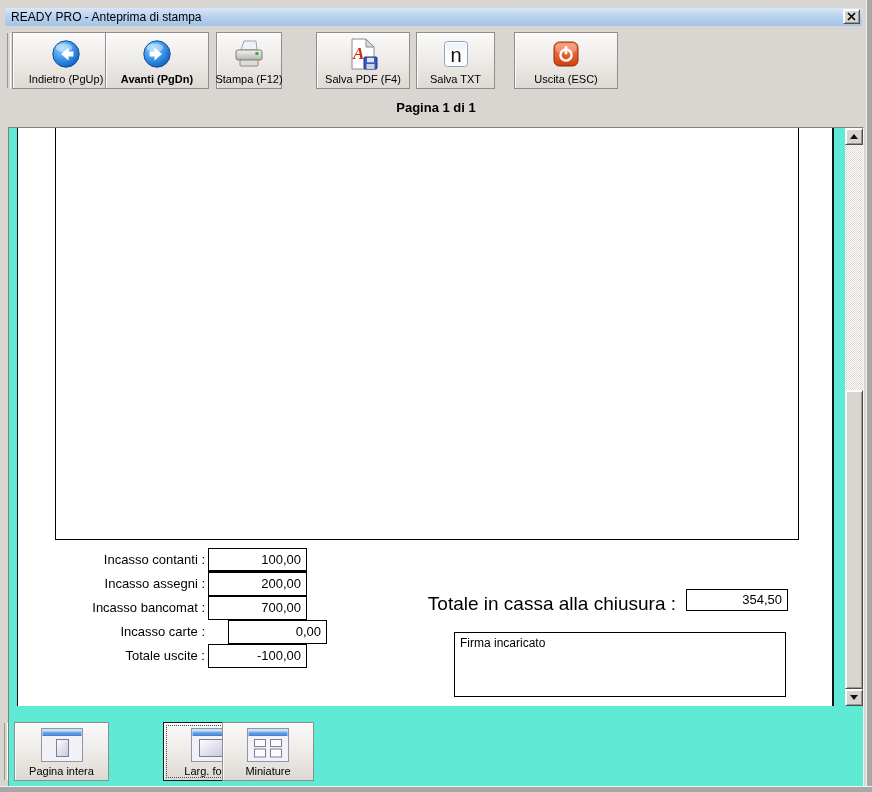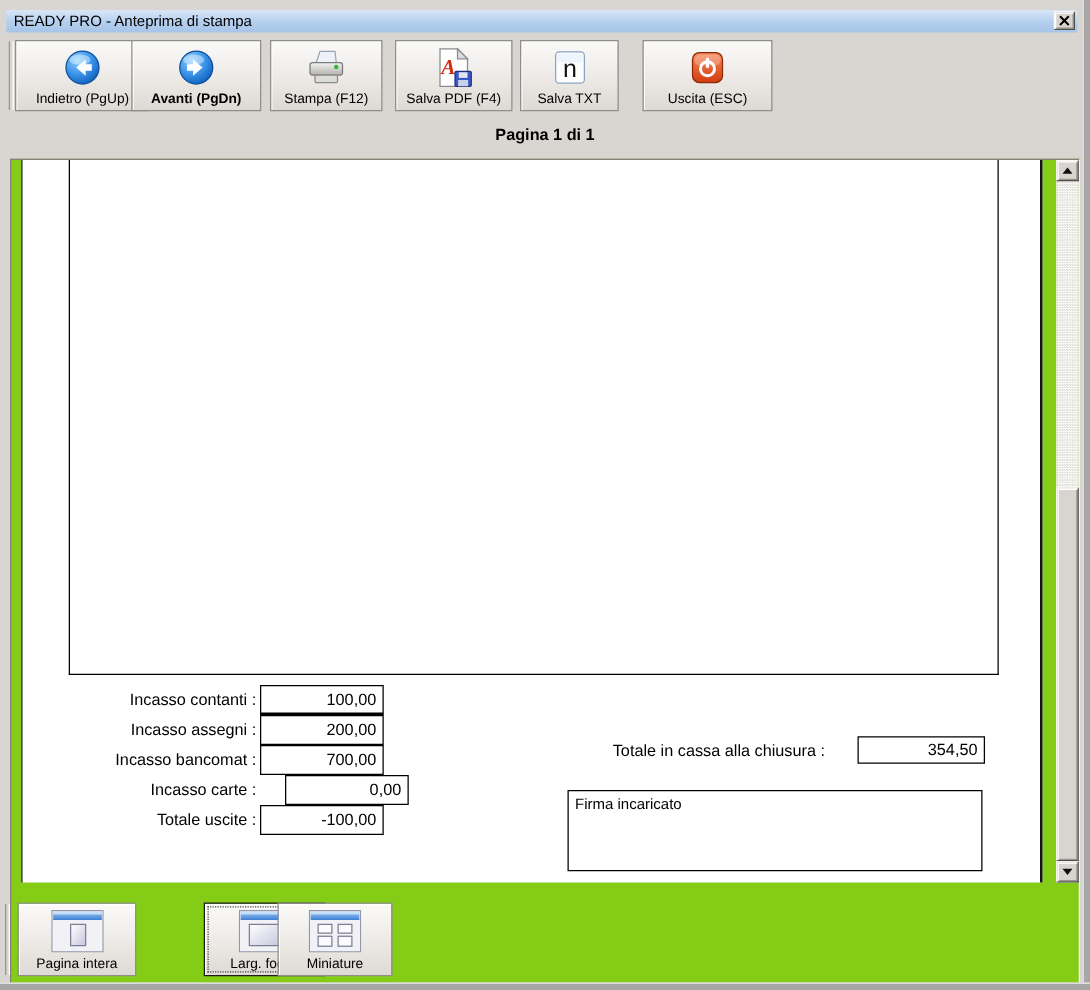--- a/index.html
+++ b/index.html
@@ -23,40 +23,40 @@
   .grip{position:absolute;width:2px;border-left:1px solid #98958f;border-right:1px solid #fdfdfc;}
   .grip-top{left:7px;top:33px;height:55px;}
   .grip-bottom{left:4px;top:723px;height:57px;}
   .tb-btn,.zb-btn{position:absolute;box-sizing:border-box;margin:0;cursor:default;
           display:flex;flex-direction:column;align-items:center;justify-content:flex-end;
           padding:2px 0 3px 0;
           background:linear-gradient(180deg,#fbfaf9 0%,#ebe8e4 60%,#ddd9d4 100%);
           border:1px solid #8f8e8c;box-shadow:inset 1px 1px 0 rgba(255,255,255,.9);
           font-family:"Liberation Sans",sans-serif;font-size:11px;color:#000;}
   .tb-btn{top:32px;height:57px;}
-  .tbb1{left:12px;width:108px;} .tbb2{left:105px;width:104px;font-weight:bold;} .tbb3{left:216px;width:90px;}
+  .tbb1{left:12px;width:108px;} .tbb2{left:105px;width:104px;font-weight:bold;} .tbb3{left:216px;width:66px;}
   .tbb4{left:316px;width:94px;} .tbb5{left:416px;width:79px;} .tbb6{left:514px;width:104px;}
   .tb-icon{flex:1;display:flex;align-items:center;justify-content:center;}
   .tb-label{white-space:nowrap;line-height:12px;}
   
   .page-indicator{position:absolute;top:100px;left:0;width:872px;text-align:center;
                   font-weight:bold;font-size:13px;}
   
   .preview-panel{position:absolute;left:8px;top:127px;width:856px;height:664px;box-sizing:border-box;
-                 border:1px solid;border-color:#82807c #f4f3f1 #f4f3f1 #82807c;background:#84cc16;}
+                 border:1px solid;border-color:#82807c #f4f3f1 #f4f3f1 #82807c;background:#5eead4;}
   .page{position:absolute;left:8px;top:0;width:817px;height:578px;box-sizing:border-box;background:#fff;
         border-left:1px solid #141414;border-right:2px solid #141414;font-size:13px;}
   .report-box{position:absolute;left:37px;top:0;width:744px;height:412px;box-sizing:border-box;
               border:1px solid #000;border-top:none;background:#fff;}
   .f-label{position:absolute;left:0;width:187px;text-align:right;font-size:13px;white-space:nowrap;}
   .f-box{position:absolute;left:190px;width:99px;height:24px;box-sizing:border-box;border:1px solid #000;
          text-align:right;padding-right:5px;font-size:13px;line-height:22px;}
   .fl0{top:424px;} .fl1{top:448px;} .fl2{top:472px;} .fl3{top:496px;} .fl4{top:520px;}
   .fb0{top:420px;border-bottom-width:2px;} .fb1{top:444px;} .fb2{top:468px;} .fb3{top:492px;margin-left:20px;} .fb4{top:516px;}
-  .closing-label{position:absolute;left:364px;top:465px;width:278px;text-align:right;font-size:13px;white-space:nowrap;}
+  .closing-label{position:absolute;left:380px;top:465px;width:278px;text-align:right;font-size:19px;white-space:nowrap;}
   .closing-box{position:absolute;left:668px;top:461px;width:102px;height:22px;box-sizing:border-box;
                border:1px solid #000;text-align:right;padding-right:5px;font-size:13px;line-height:20px;}
   .sign-box{position:absolute;left:436px;top:504px;width:332px;height:65px;box-sizing:border-box;
             border:1px solid #000;font-size:12px;padding:3px 5px;}
   
   .scrollbar{position:absolute;right:0;top:0;width:18px;height:578px;}
   .sb-track{position:absolute;left:0;top:0;width:18px;height:578px;background-color:#fff;
             background-image:conic-gradient(#dcd8d2 25%,transparent 0 50%,#dcd8d2 0 75%,transparent 0);
             background-size:2px 2px;}
   .sb-btn{position:absolute;left:0;width:18px;height:17px;box-sizing:border-box;background:#d8d5d0;

